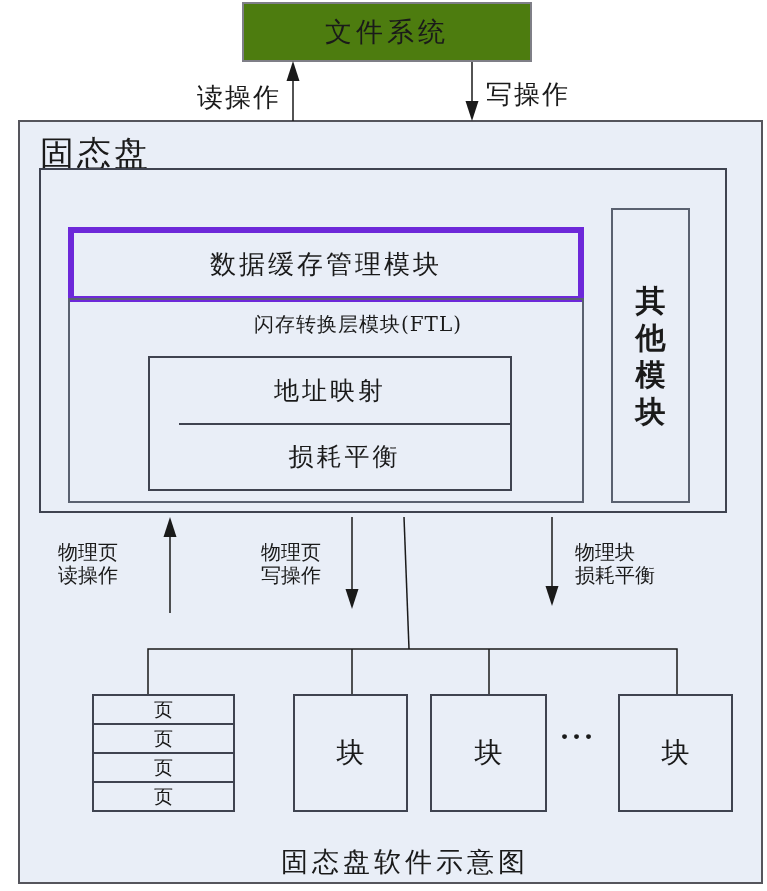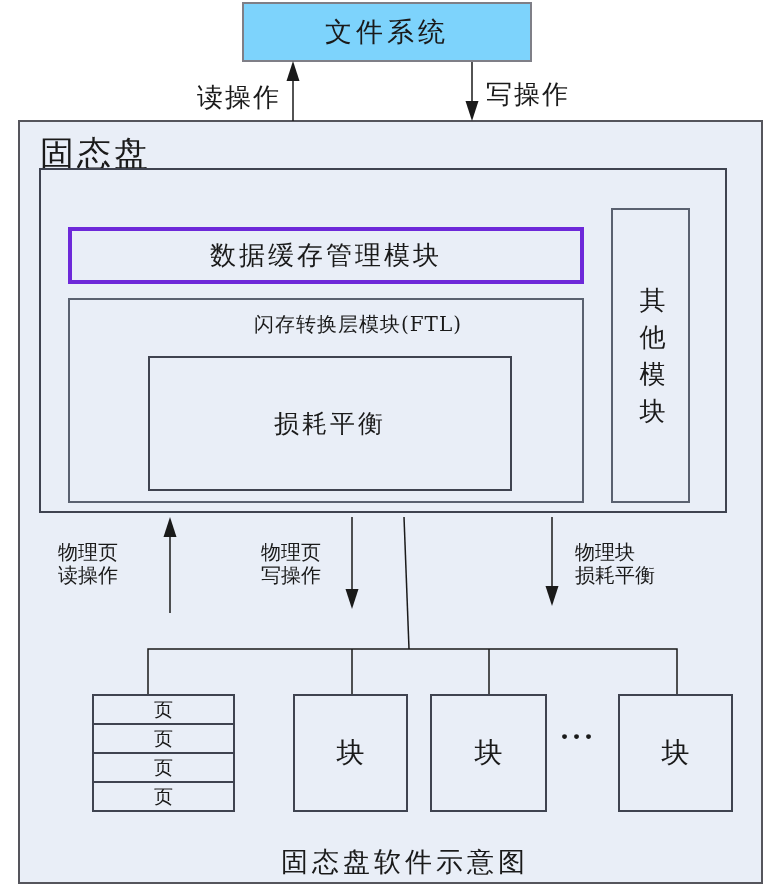--- a/index.html
+++ b/index.html
@@ -13,21 +13,21 @@
     width:767px; height:891px;
     background:#ffffff;
     overflow:hidden;
   }
   .abs { position:absolute; }
   .flexc { display:flex; align-items:center; justify-content:center; }
 
   
   .fs-box {
     left:242px; top:2px; width:290px; height:60px;
-    background:#7dd3fc;
+    background:#4d7c0f;
     border:2px solid #7f7f87;
     font-size:27px; letter-spacing:4px;
   }
   .host-label { font-size:26px; letter-spacing:2px; white-space:nowrap; }
   .host-read-label  { left:197px; top:80px; }
   .host-write-label { left:486px; top:77px; }
 
   
   .outer-box {
     left:18px; top:120px; width:745px; height:764px;
@@ -39,22 +39,22 @@
   
   .inner-box {
     left:39px; top:168px; width:688px; height:345px;
     border:2px solid #3f4350;
   }
   .inner-title {
     left:140px; top:184px; width:300px;
     font-size:26px; letter-spacing:2px; text-align:center;
   }
   .cache-box {
-    left:68px; top:227px; width:516px; height:57px;
-    border:4px solid #6d28d9;
+    left:68px; top:227px; width:516px; height:75px;
+    border:6px solid #6d28d9;
     font-size:26px; letter-spacing:3px;
   }
   .ftl-box {
     left:68px; top:298px; width:516px; height:205px;
     border:2px solid #5a6170;
   }
   .ftl-title {
     left:122px; top:311px; width:340px;
     font-size:20px; letter-spacing:1px; text-align:right; white-space:nowrap;
   }
@@ -68,21 +68,21 @@
     font-size:25px; letter-spacing:3px;
   }
   .ftl-row + .ftl-row { border-top:2px solid #3f4350;margin-left:29px; }
 
   .other-box {
     left:611px; top:208px; width:79px; height:295px;
     border:2px solid #5a6170;
   }
   .other-label {
     width:1.15em; word-break:break-all;
-    font-size:26px; line-height:37px; text-align:right;
+    font-size:30px; line-height:37px; text-align:center;font-weight:bold;
   }
 
   
   .op-label {
     font-size:20px; line-height:23px; text-align:left; white-space:nowrap;
   }
   .op-read  { left:58px;  top:541px; width:88px;  }
   .op-write { left:261px; top:541px; width:88px;  }
   .op-erase { left:575px; top:541px; width:100px; }
 
@@ -142,20 +142,21 @@
   <div class="abs inner-box"></div>
 
   <div class="abs flexc cache-box">
     <span>数据缓存管理模块</span>
   </div>
 
   <div class="abs ftl-box"></div>
   <div class="abs ftl-title">闪存转换层模块(FTL)</div>
 
   <div class="abs ftl-stack">
+    <div class="ftl-row">地址映射</div>
     <div class="ftl-row">损耗平衡</div>
   </div>
 
   <div class="abs flexc other-box">
     <span class="other-label">其他模块</span>
   </div>
 
   <div class="abs op-label op-read">
     <div>物理页</div>
     <div>读操作</div>

